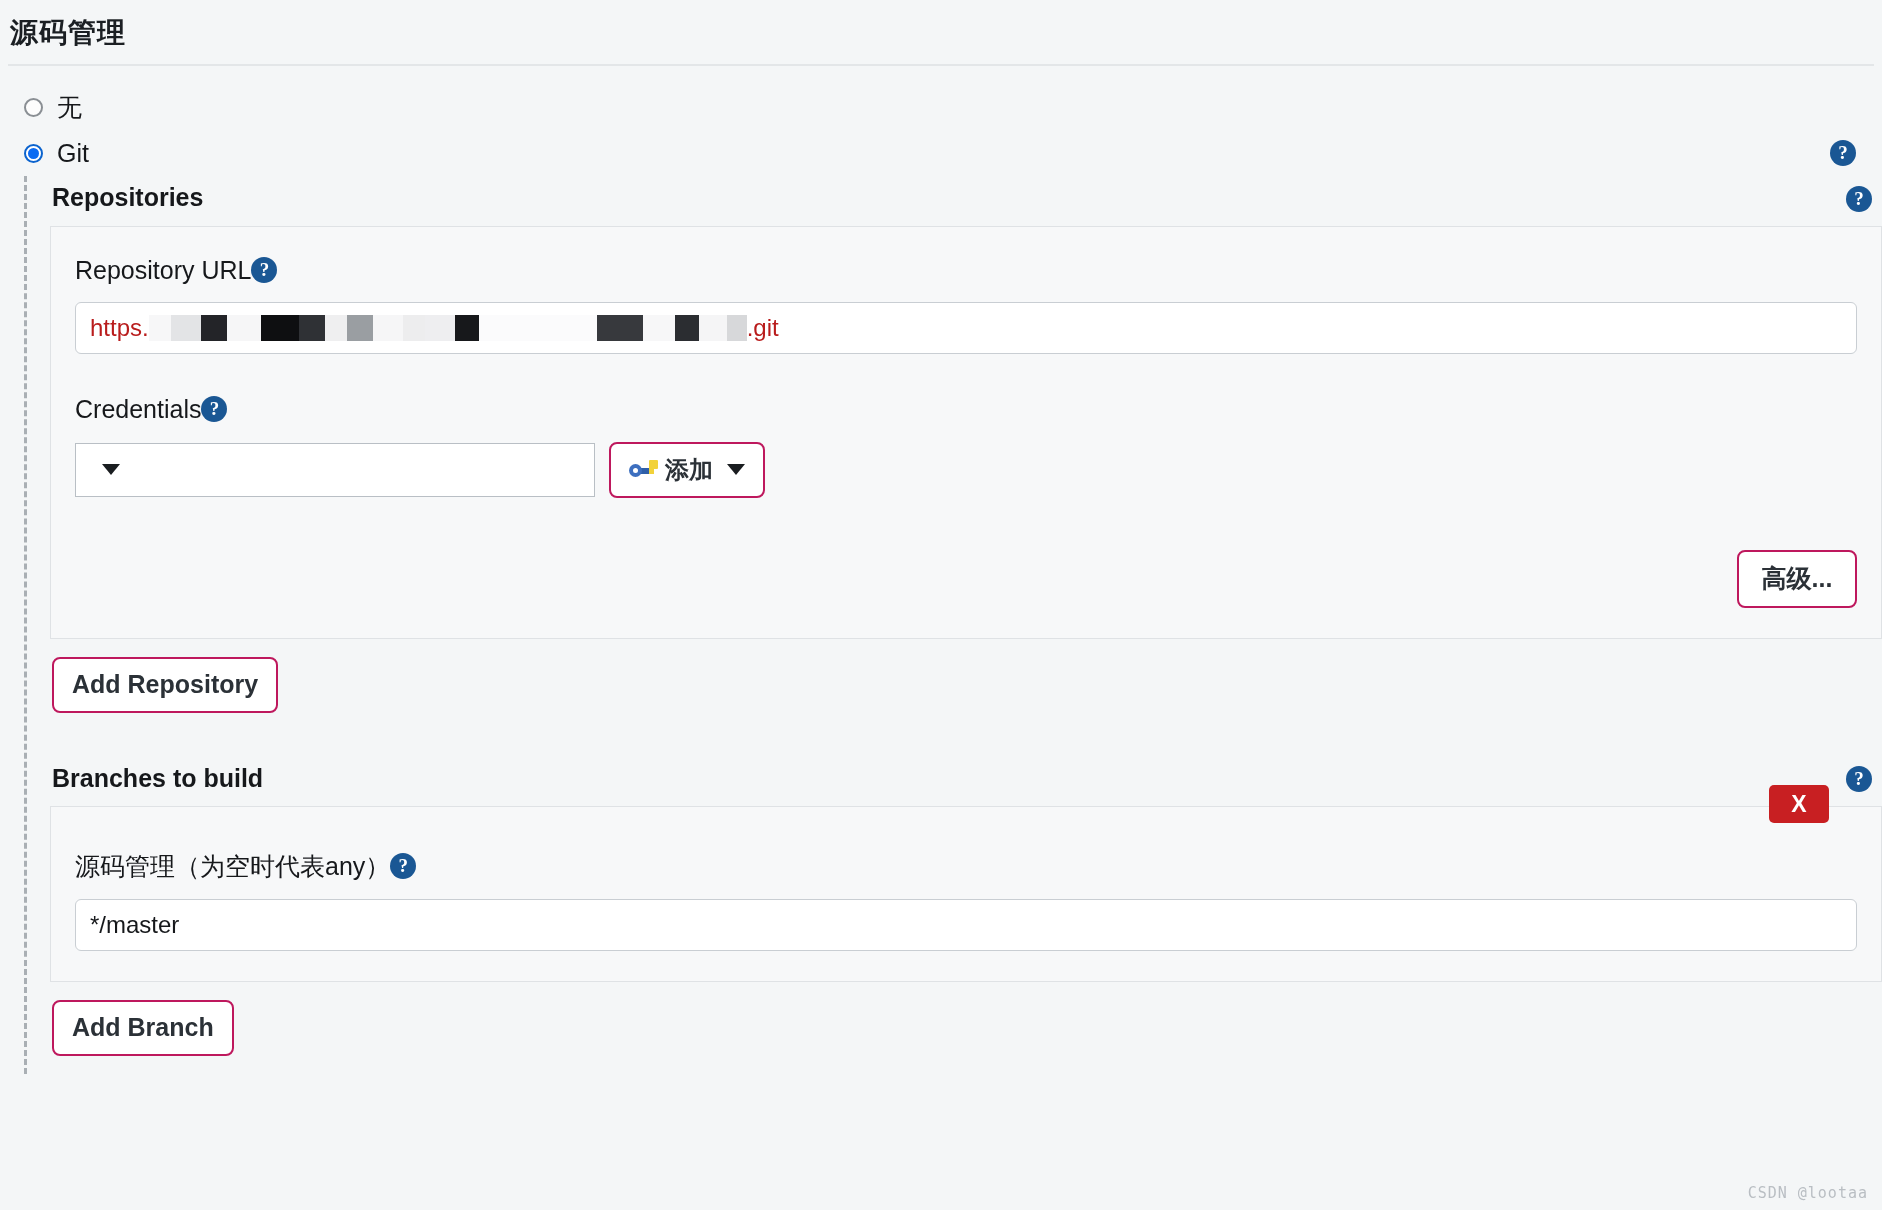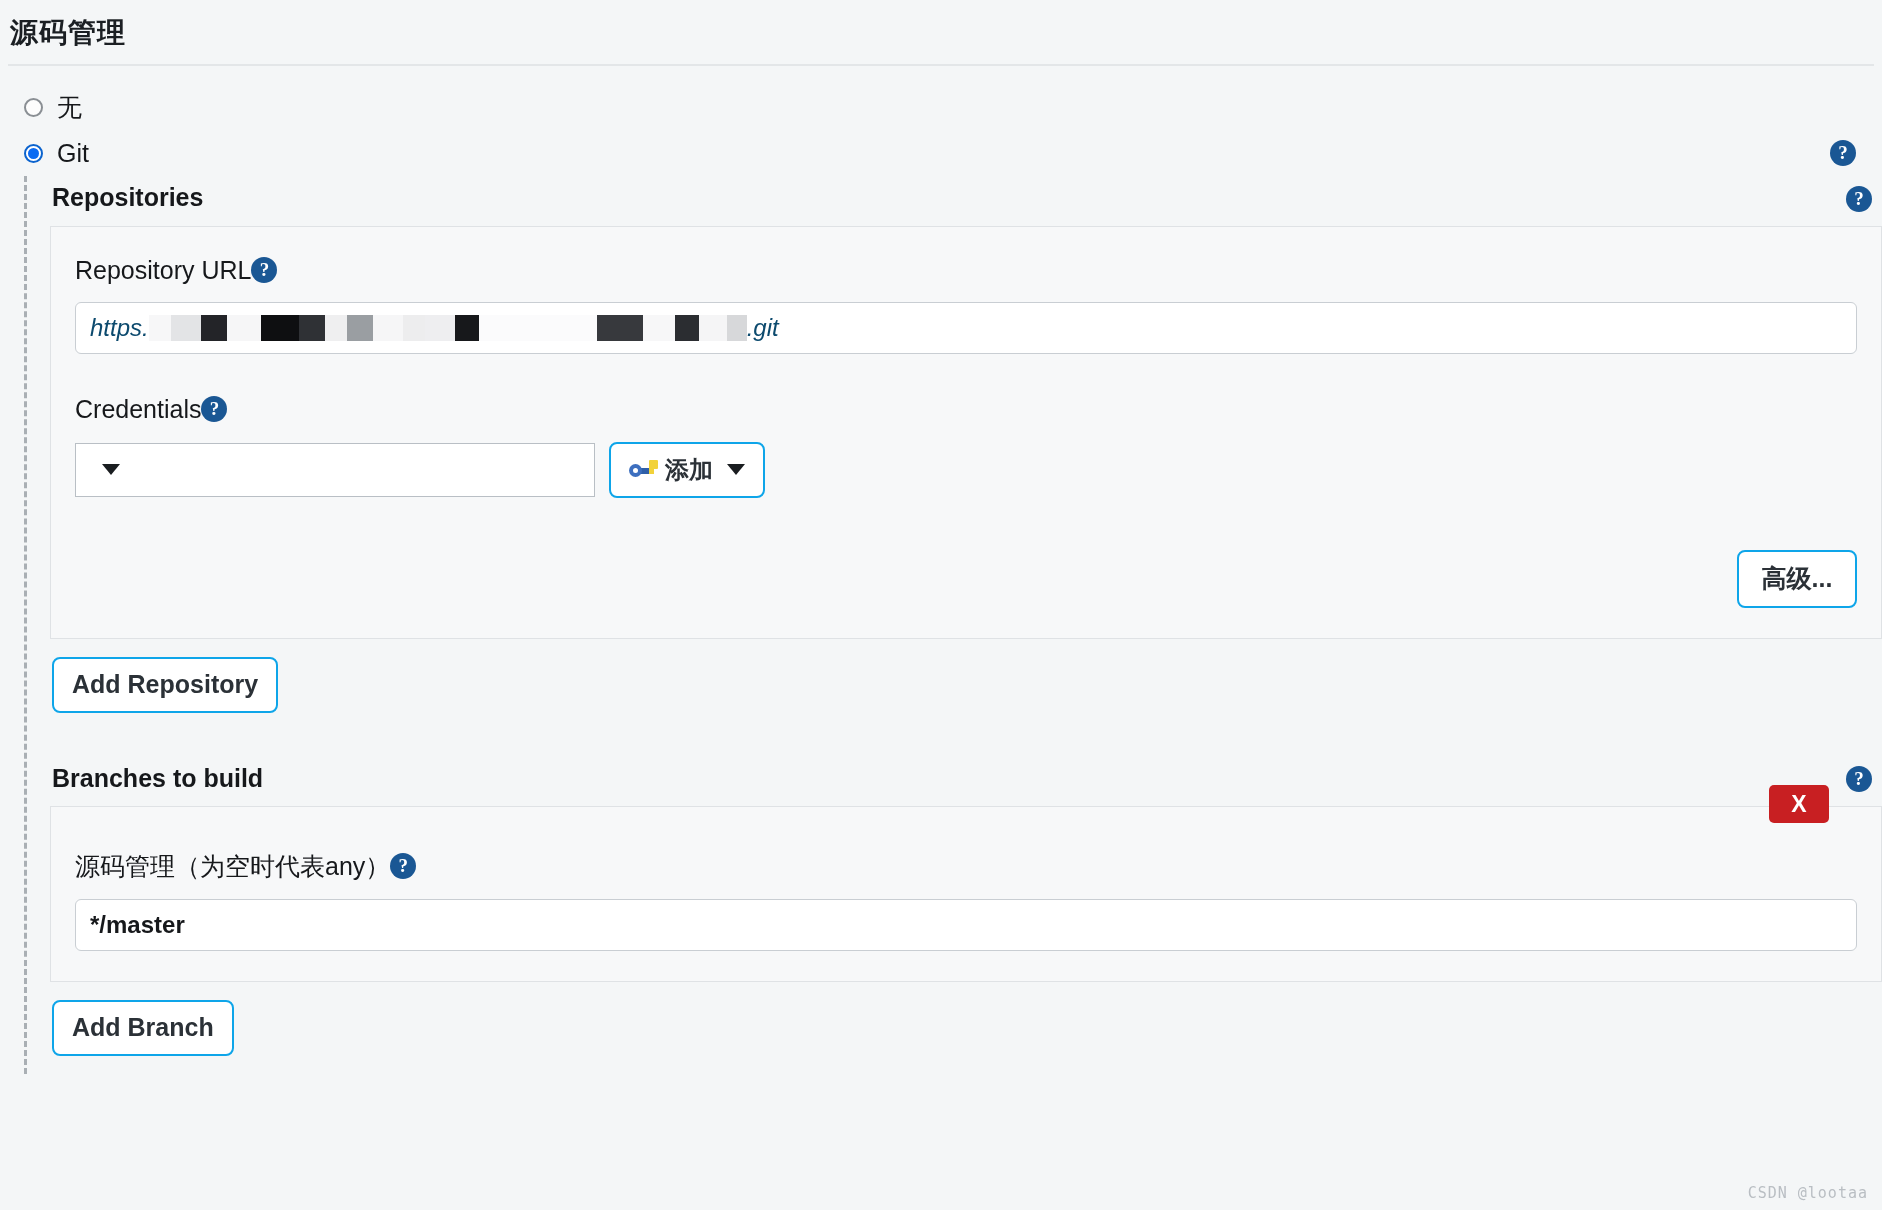--- a/index.html
+++ b/index.html
@@ -147,44 +147,42 @@
     height: 52px;
     margin-top: 18px;
     border: 1px solid #c9ced3;
     border-radius: 6px;
     background: #ffffff;
     font-size: 24px;
     color: #16181b;
     padding: 0 14px;
     font-family: "Liberation Sans", "DejaVu Sans", sans-serif;
     outline: none;
-    font-weight: bold;
   }
 
   
   .redact-field {
     position: relative;
     width: 100%;
     box-sizing: border-box;
     height: 52px;
     margin-top: 18px;
     border: 1px solid #c9ced3;
     border-radius: 6px;
     background: #ffffff;
     display: flex;
     align-items: center;
     padding: 0 14px;
     overflow: hidden;
   }
   .redact-text {
     font-size: 24px;
-    color: #0c4a6e;
+    color: #b91c1c;
     white-space: nowrap;
     line-height: 1;
-    font-style: italic;
   }
   .mos {
     display: inline-block;
     height: 26px;
     vertical-align: middle;
     flex: 0 0 auto;
   }
 
   
   .cred-row {
@@ -216,21 +214,21 @@
     margin-left: 10px;
     width: 0;
     height: 0;
     border-left: 9px solid transparent;
     border-right: 9px solid transparent;
     border-top: 11px solid #1a1d20;
     flex: 0 0 auto;
   }
 
   .btn {
-    border: 2px solid #0ea5e9;
+    border: 2px solid #be185d;
     border-radius: 8px;
     background: #ffffff;
     color: #2b3137;
     font-size: 24px;
     font-weight: bold;
     font-family: "Liberation Sans", "DejaVu Sans", sans-serif;
     cursor: pointer;
     display: inline-flex;
     align-items: center;
     justify-content: center;

